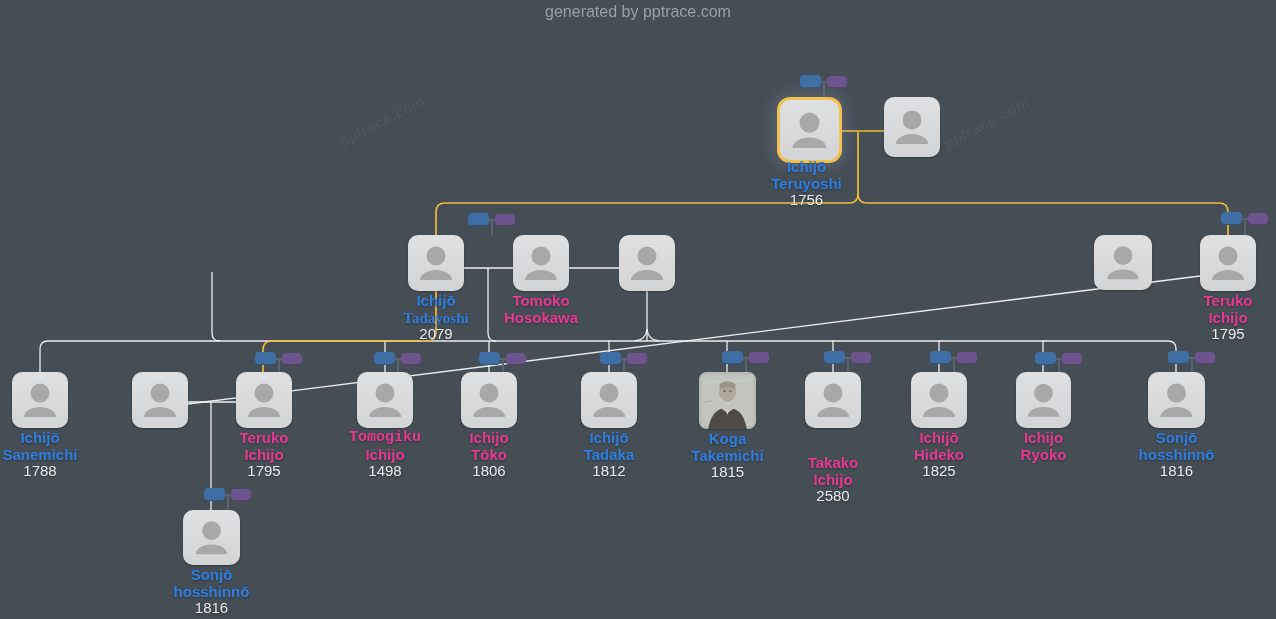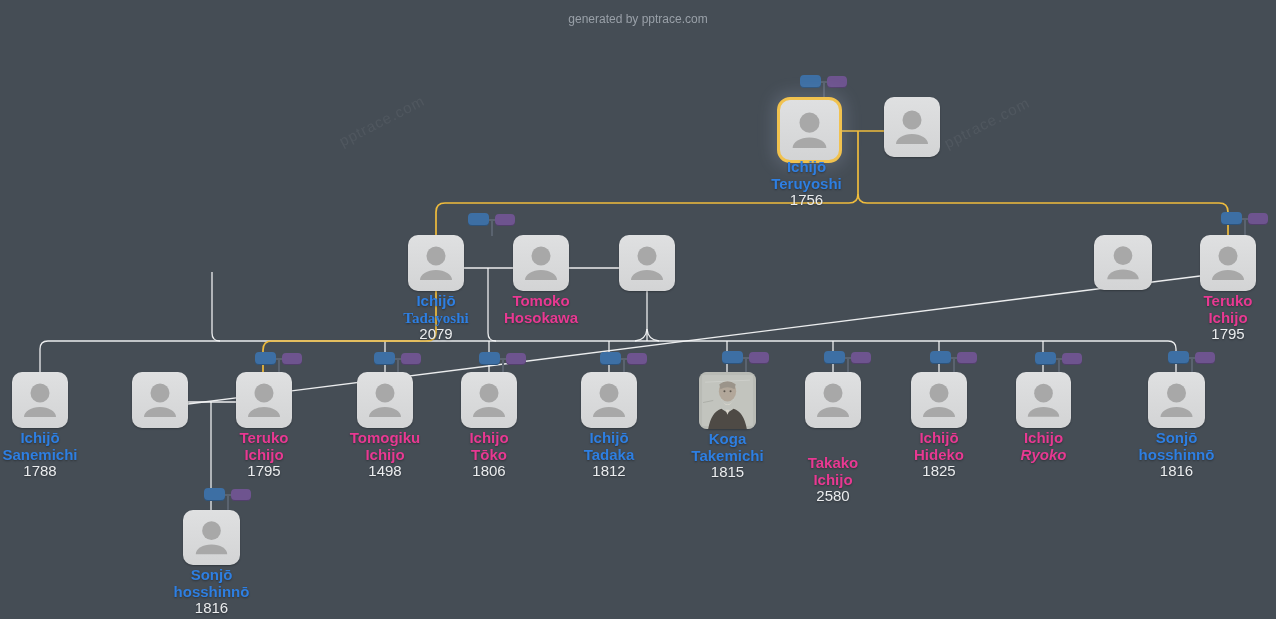--- a/index.html
+++ b/index.html
@@ -10,21 +10,21 @@
     --title:#eef0f2; --subtitle:#99a0a8;
   }
   html,body{margin:0;padding:0;}
   body{
     width:1276px;height:619px;background:var(--bg);
     font-family:"Liberation Sans", sans-serif;position:relative;overflow:hidden;
   }
   #stage{position:absolute;inset:0;}
   .hdr{position:absolute;left:0;top:0;width:100%;text-align:center;z-index:5;pointer-events:none;}
   .hdr h1{margin:20px 0 0 0;font-size:19px;font-weight:700;letter-spacing:.2px;color:var(--title);}
-  .hdr .sub{margin-top:12px;font-size:12px;color:var(--subtitle);}
+  .hdr .sub{margin-top:3px;font-size:16px;color:var(--subtitle);}
   .wm{position:absolute;color:rgba(255,255,255,0.06);font-size:15px;letter-spacing:1px;
       transform:rotate(-27deg);z-index:0;white-space:nowrap;}
   svg.lines{position:absolute;left:0;top:0;z-index:1;}
   svg.lines path{fill:none;}
   svg.lines .w{stroke:var(--white-line);stroke-width:1.3;opacity:.95;}
   svg.lines .y{stroke:var(--yellow);stroke-width:1.7;}
   .card{
     position:absolute;z-index:2;border-radius:10px;
     background:linear-gradient(180deg,#dfe0e1 0%,#d3d4d5 100%);
     box-shadow:0 1px 2px rgba(0,0,0,.28);
@@ -201,21 +201,21 @@
         <div class="pb"></div>
         <div class="pp"></div>
       </div>
       <div class="card" style="left: 357px; top: 372px; width: 56px; height: 56px;">
         <svg width="100%" height="100%" viewBox="0 0 56 56">
           <circle cx="28" cy="21" r="9.5" fill="#a8a8a8"></circle>
           <path d="M12 45 A16 10 0 0 1 44 45 Z" fill="#a8a8a8"></path>
         </svg>
       </div>
       <div class="plabel female" style="left: 315px; top: 430px;">
-        <span style="display: block;">Tomogiku</span>
+        <span style="display: block; font-family: Liberation Mono, monospace;">Tomogiku</span>
         <span style="display: block;">Ichijo</span>
         <span class="yr" style="display: block;">1498</span>
       </div>
       <div class="pills" style="left: 374px; top: 352px;">
         <div class="stub" style="left:23px;top:6px;width:1.5px;height:17px;"></div>
         <div class="conn"></div>
         <div class="pb"></div>
         <div class="pp"></div>
       </div>
       <div class="card" style="left: 461px; top: 372px; width: 56px; height: 56px;">
@@ -313,21 +313,21 @@
         <div class="pp"></div>
       </div>
       <div class="card" style="left: 1016px; top: 372px; width: 55px; height: 56px;">
         <svg width="100%" height="100%" viewBox="0 0 56 56">
           <circle cx="28" cy="21" r="9.5" fill="#a8a8a8"></circle>
           <path d="M12 45 A16 10 0 0 1 44 45 Z" fill="#a8a8a8"></path>
         </svg>
       </div>
       <div class="plabel female" style="left: 973.5px; top: 430px;">
         <span style="display: block;">Ichijo</span>
-        <span style="display: block; font-style: italic;">Ryoko</span>
+        <span style="display: block;">Ryoko</span>
       </div>
       <div class="pills" style="left: 1035px; top: 352px;">
         <div class="stub" style="left:23px;top:6px;width:1.5px;height:17px;"></div>
         <div class="conn"></div>
         <div class="pb"></div>
         <div class="pp"></div>
       </div>
       <div class="card" style="left: 1148px; top: 372px; width: 57px; height: 56px;">
         <svg width="100%" height="100%" viewBox="0 0 56 56">
           <circle cx="28" cy="21" r="9.5" fill="#a8a8a8"></circle>

